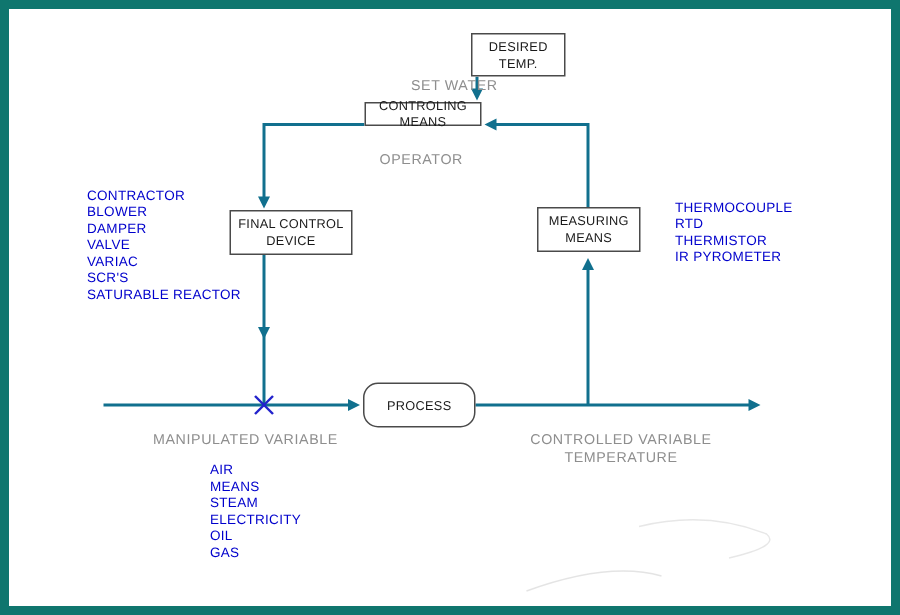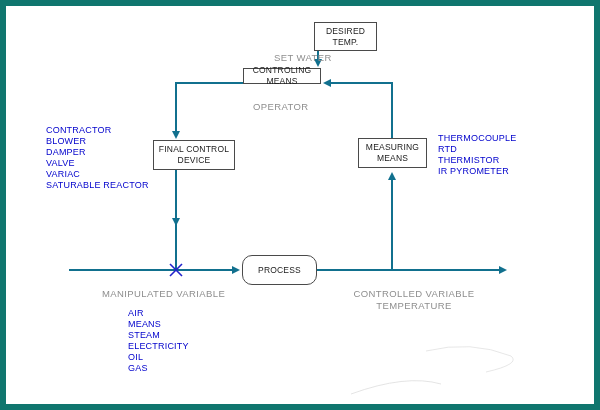--- a/index.html
+++ b/index.html
@@ -35,20 +35,21 @@
     white-space:pre-line;
     z-index:2;
   }
   .blue-list {
     position:absolute;
     color:#0000cc;
     font-size:9px;
     line-height:11px;
     letter-spacing:.2px;
     z-index:2;
+    margin-left:12px;
   }
   .blue-list div { white-space:nowrap; }
   .centered { text-align:center; }
 </style>
 </head>
 <body>
 
 <div class="canvas">
 
   <svg class="wires" viewBox="0 0 600 410">
@@ -104,20 +105,21 @@
 
   <div class="muted centered" style="left:343px; top:282px; width:130px; line-height:12px;">CONTROLLED VARIABLE
 TEMPERATURE</div>
 
   <div class="blue-list" style="left:40px; top:119px;">
     <div>CONTRACTOR</div>
     <div>BLOWER</div>
     <div>DAMPER</div>
     <div>VALVE</div>
     <div>VARIAC</div>
+    <div>SCR'S</div>
     <div>SATURABLE REACTOR</div>
   </div>
 
   <div class="blue-list" style="left:432px; top:127px;">
     <div>THERMOCOUPLE</div>
     <div>RTD</div>
     <div>THERMISTOR</div>
     <div>IR PYROMETER</div>
   </div>
 

